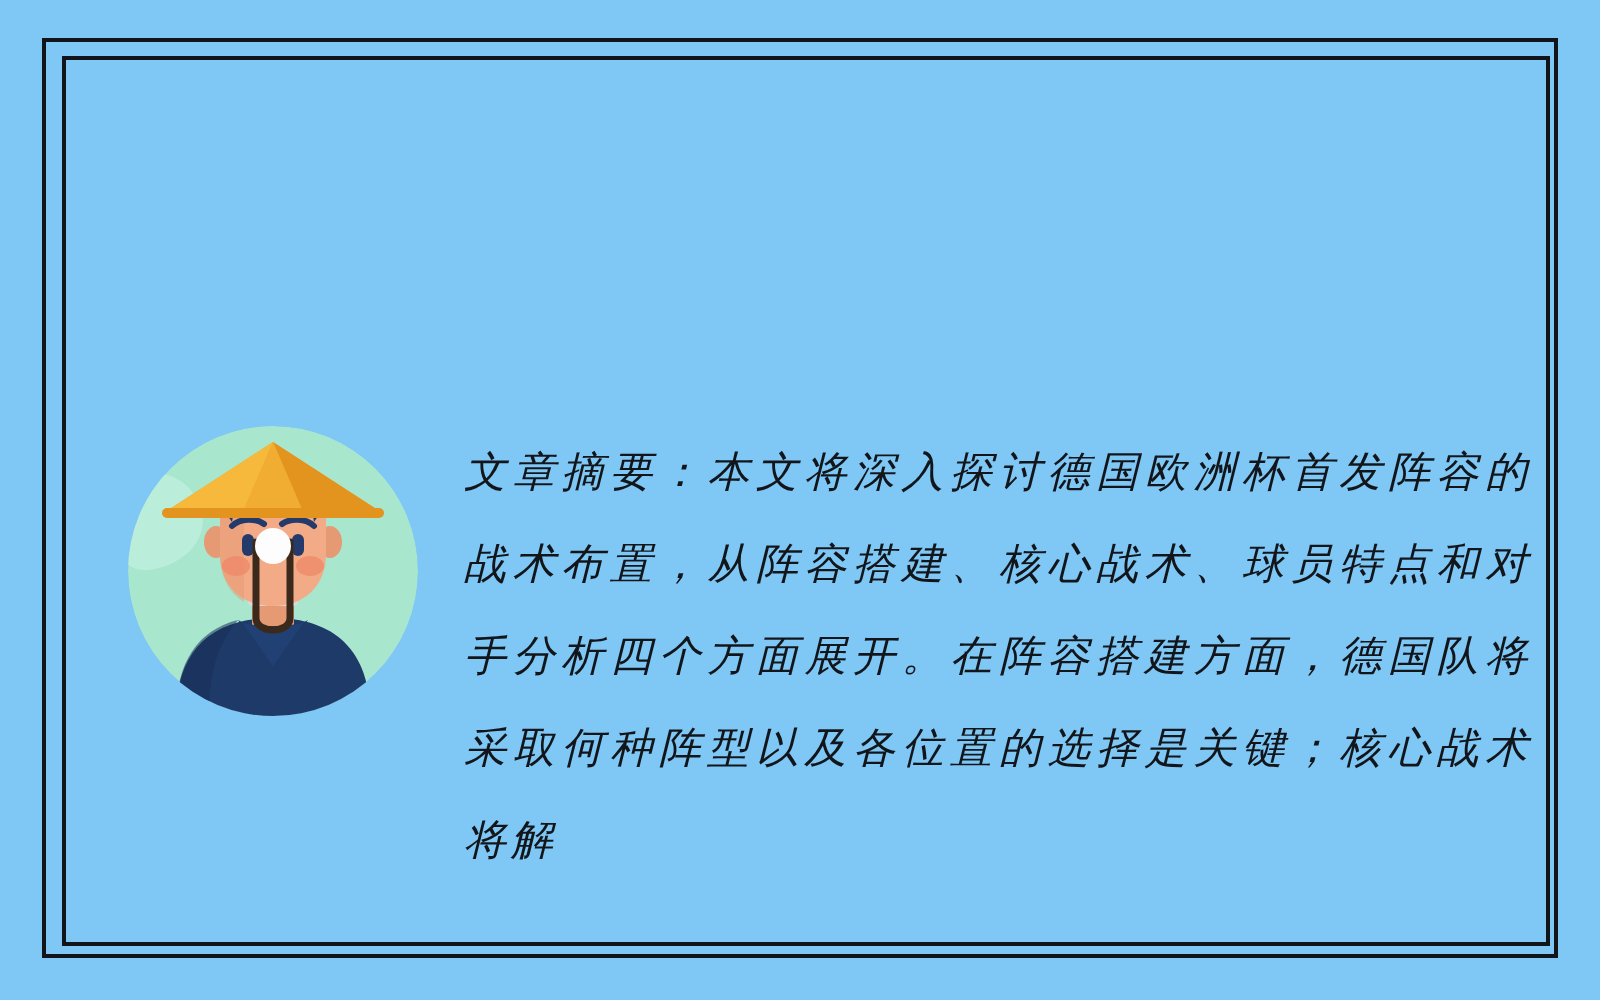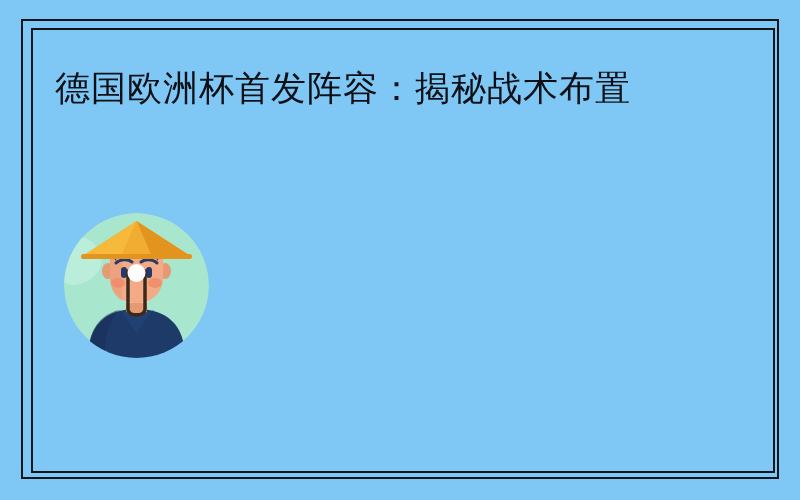--- a/index.html
+++ b/index.html
@@ -104,21 +104,20 @@
   }
 </style>
 </head>
 <body>
 
 <div id="page">
 
   <div class="frame-outer"></div>
   <div class="frame-inner"></div>
 
-  <div class="title">德国欧洲杯首发阵容：揭秘战术布置</div>
 
   <div class="content">
 
     <div class="avatar-wrap">
       <svg class="avatar-svg" viewBox="0 0 145 145">
         <defs>
           <clipPath id="circleClip">
             <circle cx="72.5" cy="72.5" r="72.5"></circle>
           </clipPath>
         </defs>
@@ -170,15 +169,18 @@
           </g>
 
           <g>
             <path d="M 64 58 L 64 96 C 64 104 81 104 81 96 L 81 58" stroke="#3b2a1c" stroke-width="3.5" fill="none" stroke-linecap="round"></path>
             <circle cx="72.5" cy="60" r="9" fill="#fdfdfd"></circle>
           </g>
         </g>
       </svg>
     </div>
 
+    <div class="summary">
+      <p>文章摘要：本文将深入探讨德国欧洲杯首发阵容的战术布置，从阵容搭建、核心战术、球员特点和对手分析四个方面展开。在阵容搭建方面，德国队将采取何种阵型以及各位置的选择是关键；核心战术将解</p>
+    </div>
 
   </div>
 </div>
 
 </body></html>

